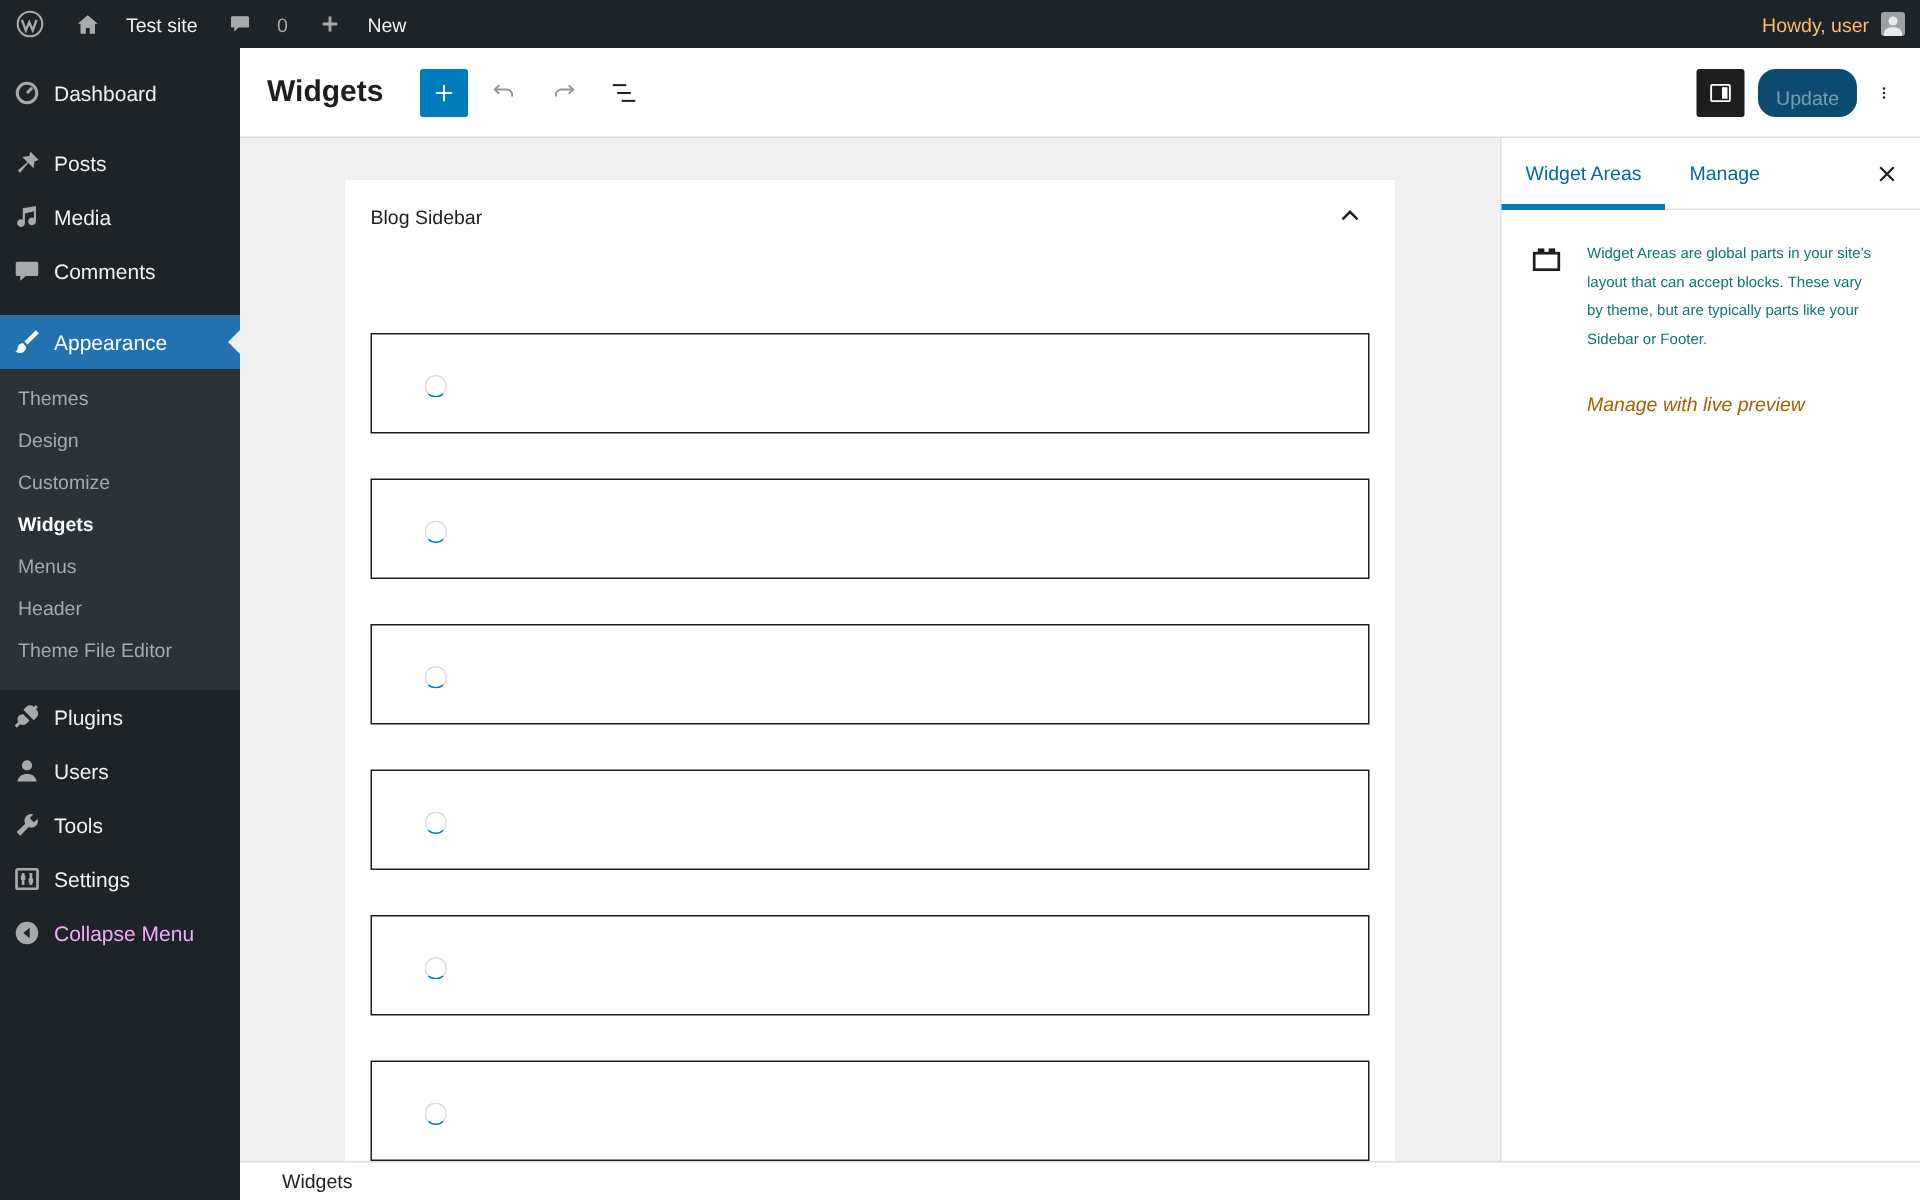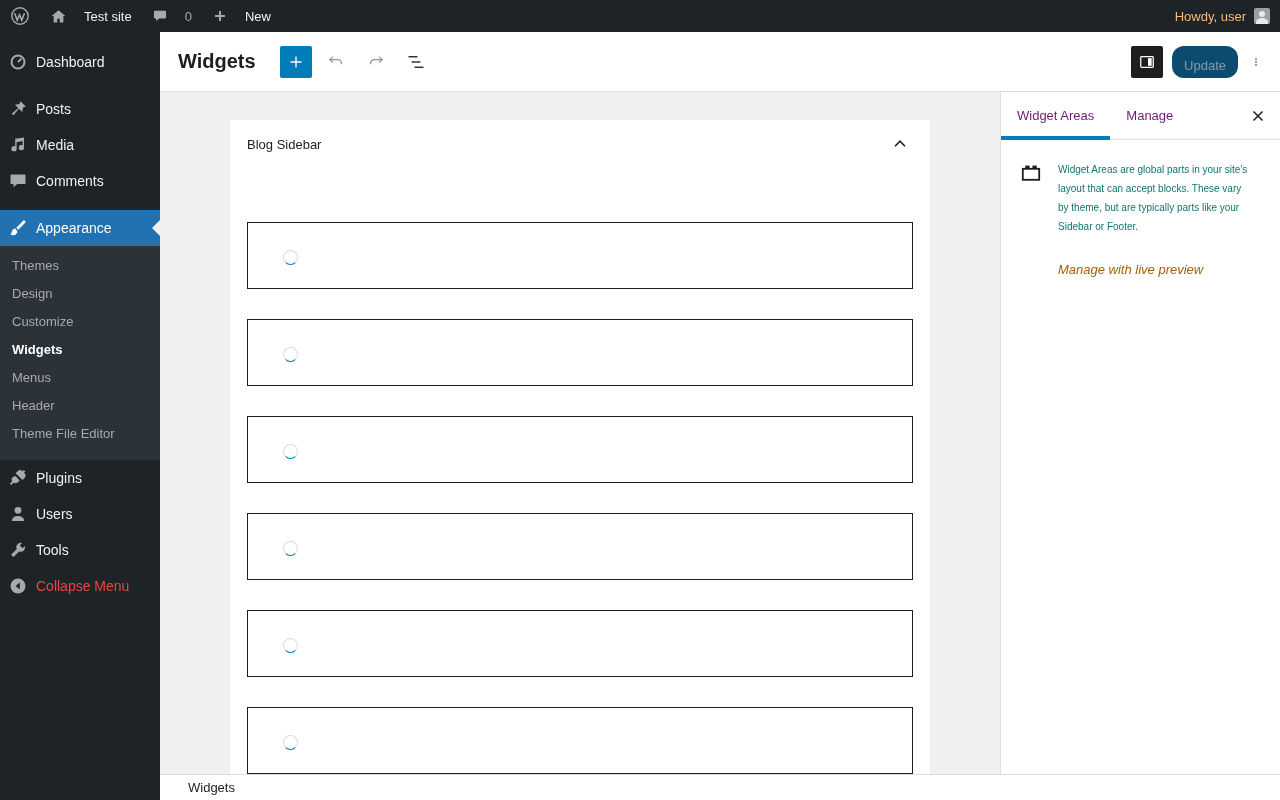--- a/index.html
+++ b/index.html
@@ -44,21 +44,21 @@
     background:#1d2327; z-index:50; padding-top:12px;
   }
   .nav-item {
     display:flex; align-items:center; gap:8px;
     padding:8px 8px; font-size:14px; color:#f0f0f1;
     position:relative; cursor:pointer; line-height:18px;
   }
   .nav-item svg { width:20px; height:20px; color:#a7aaad; flex:none; }
   .nav-item.active { background:#2271b1; color:#fff; }
   .nav-item.active svg { color:#fff; }
-  .nav-item.dim { color:#ef4444; }
+  .nav-item.dim { color:#f0abfc; }
   .nav-gap { height:11px; }
   .nav-arrow {
     position:absolute; right:0; top:50%; transform:translateY(-50%);
     width:0; height:0;
     border-top:8px solid transparent; border-bottom:8px solid transparent;
     border-right:8px solid #f0f0f0;
   }
   #appearance-submenu { background:#2c3338; padding:6px 0 12px; }
   .subitem {
     padding:7px 12px; font-size:13px; color:#a7aaad; cursor:pointer; line-height:14px;
@@ -113,21 +113,21 @@
   }
   .spinner {
     position:absolute; left:35px; top:27px; width:15px; height:15px;
     border:1.5px solid #dcdcde; border-bottom-color:#007cba; border-radius:50%;
   }
 
   
   .inspector { width:280px; flex:none; background:#fff; border-left:1px solid #e0e0e0; }
   .insp-tabs { height:48px; border-bottom:1px solid #e0e0e0; display:flex; align-items:stretch; }
   .insp-tab {
-    padding:0 16px; border:none; background:none; font-size:13px; color:#701a75;
+    padding:0 16px; border:none; background:none; font-size:13px; color:#0369a1;
     display:flex; align-items:center; position:relative;
   }
   .insp-tab.active::after {
     content:""; position:absolute; left:0; right:0; bottom:-1px; height:4px; background:#007cba;
   }
   .insp-close { margin-left:auto; width:44px; border:none; background:none; display:flex; align-items:center; justify-content:center; }
   .insp-body { display:flex; gap:15px; padding:20px 16px 0 18px; }
   .insp-icon { flex:none; margin-top:1px; }
   .insp-desc { font-size:10px; line-height:19px; color:#0f766e; width:196px; }
   .insp-link { display:inline-block; margin:26px 0 0 57px; font-size:13px; color:#a16207; text-decoration:none;font-style:italic; }
@@ -231,20 +231,29 @@
       <circle cx="10" cy="6.3" r="3.4"></circle>
       <path d="M3.6 17c.5-3.4 3-5 6.4-5s5.9 1.6 6.4 5H3.6z"></path>
     </svg>
     <span>Users</span>
   </div>
   <div class="nav-item">
     <svg viewBox="0 0 20 20" fill="currentColor">
       <path d="M17 6a4.4 4.4 0 0 1-5.9 5.4l-5.6 5.7-2.4-2.4 5.7-5.6A4.4 4.4 0 0 1 14.2 3l-2.4 2.4 2.8 2.8L17 6z"></path>
     </svg>
     <span>Tools</span>
+  </div>
+  <div class="nav-item">
+    <svg viewBox="0 0 20 20" fill="none" stroke="currentColor" stroke-width="1.8">
+      <rect x="3" y="3.5" width="14" height="13" rx="1"></rect>
+      <path d="M7.4 6v8M12.6 6v8"></path>
+      <rect x="5.9" y="7.6" width="3" height="3" fill="currentColor" stroke="none"></rect>
+      <rect x="11.1" y="9.6" width="3" height="3" fill="currentColor" stroke="none"></rect>
+    </svg>
+    <span>Settings</span>
   </div>
   <div class="nav-item dim">
     <svg viewBox="0 0 20 20">
       <circle cx="10" cy="10" r="7.5" fill="#a7aaad"></circle>
       <path d="M11.8 6.5v7L7.6 10l4.2-3.5z" fill="#1d2327"></path>
     </svg>
     <span>Collapse Menu</span>
   </div>
 </div>
 

